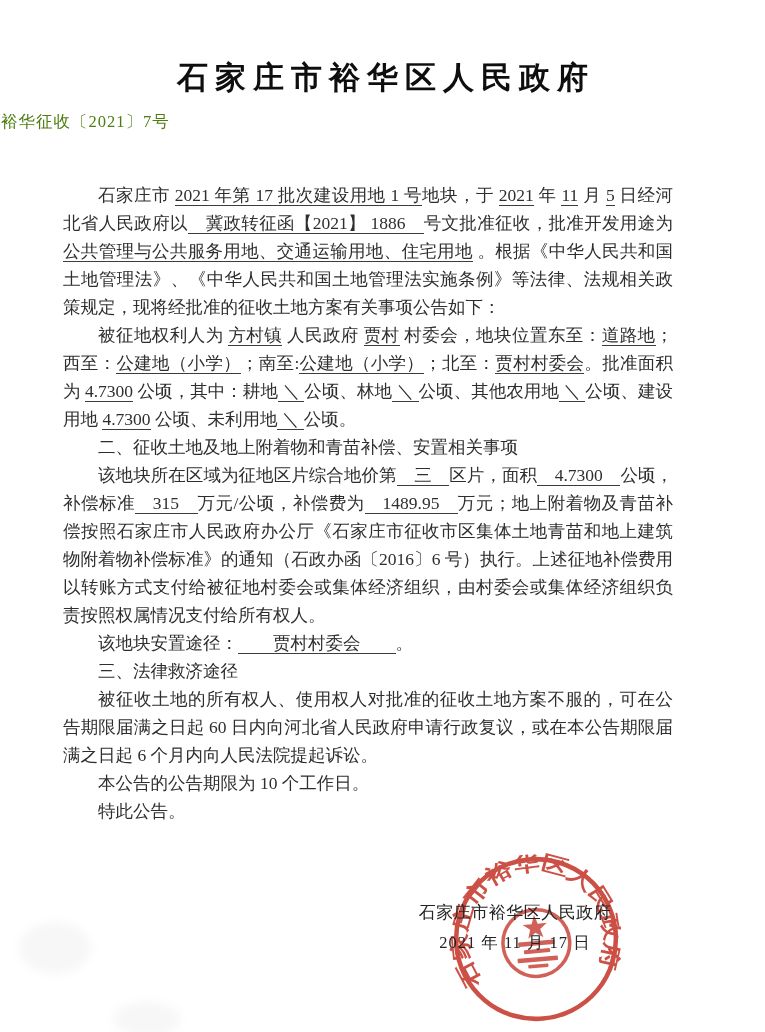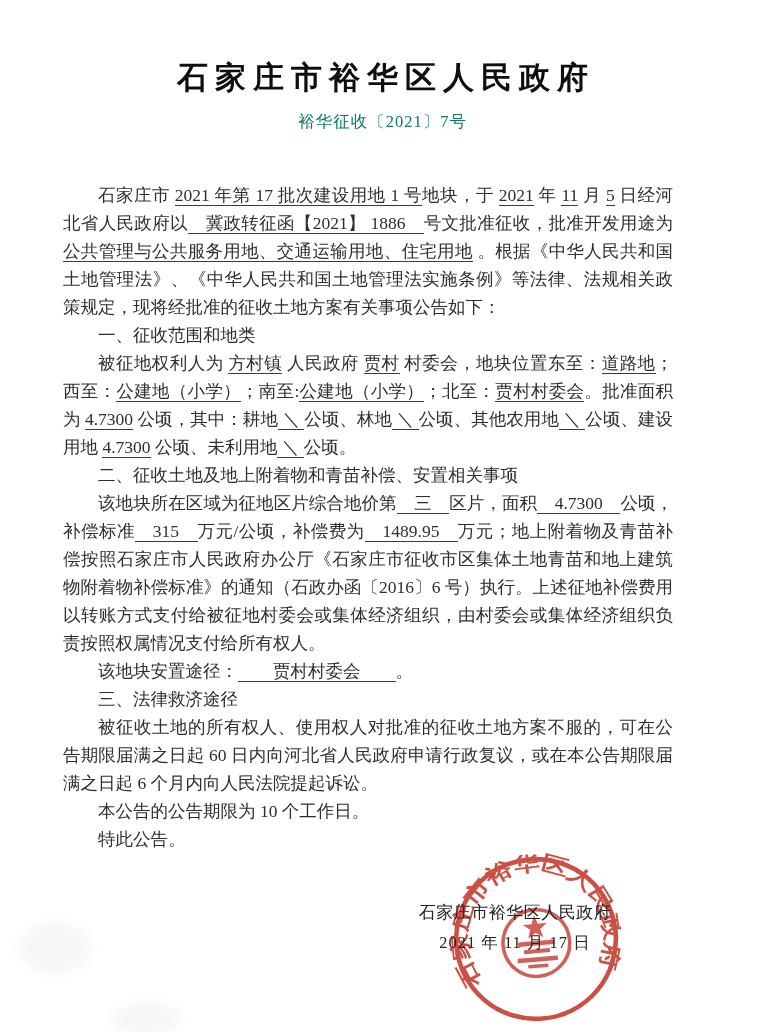--- a/index.html
+++ b/index.html
@@ -12,21 +12,21 @@
   .title-block { padding-top:56px; text-align:center; color:#0e0e0e; }
   .title-line1 {
     font-family:"DejaVu Sans", sans-serif; font-weight:bold;
     font-size:31px; letter-spacing:7px; line-height:42px; text-indent:7px;
   }
   .title-line2 {
     font-family:"DejaVu Sans", sans-serif; font-weight:bold;
     font-size:31px; letter-spacing:11px; line-height:42px; text-indent:11px; margin-top:1px;
   }
   .doc-number {
-    text-align:center; font-size:16.5px; margin-top:13px; color:#0f766e;
+    text-align:left; font-size:16.5px; margin-top:13px; color:#4d7c0f;
     letter-spacing:1px;
   }
   .doc-body {
     position:absolute; left:62px; top:181px; width:610px;
     font-size:17.5px; line-height:28px; text-align:justify;
   }
   .doc-body p {
     margin:0; text-indent:2em; white-space:pre-wrap;
     word-break:break-all;
   }
@@ -51,21 +51,20 @@
 <div class="page">
 
   <div class="title-block">
     <div class="title-line1">石家庄市裕华区人民政府</div>
   </div>
 
   <div class="doc-number">裕华征收〔2021〕7号</div>
 
   <div class="doc-body">
       <p><span>石家庄市 </span><span class="u">2021 年第 17 批次建设用地 1 号</span><span>地块，于 </span><span class="u">2021</span><span> 年 </span><span class="u">11</span><span> 月 </span><span class="u">5</span><span> 日经河北省人民政府以</span><span class="u">　冀政转征函【2021】 1886　</span><span>号文批准征收，批准开发用途为 </span><span class="u">公共管理与公共服务用地、交通运输用地、住宅用地</span><span> 。根据《中华人民共和国土地管理法》、《中华人民共和国土地管理法实施条例》等法律、法规相关政策规定，现将经批准的征收土地方案有关事项公告如下：</span></p>
-      <p><span>一、征收范围和地类</span></p>
       <p><span>被征地权利人为 </span><span class="u">方村镇</span><span> 人民政府 </span><span class="u">贾村</span><span> 村委会，地块位置东至：</span><span class="u">道路地</span><span>；西至：</span><span class="u">公建地（小学）</span><span>；南至:</span><span class="u">公建地（小学）</span><span>；北至：</span><span class="u">贾村村委会</span><span>。批准面积为 </span><span class="u">4.7300</span><span> 公顷，其中：耕地</span><span class="u"> ＼ </span><span>公顷、林地</span><span class="u"> ＼ </span><span>公顷、其他农用地</span><span class="u"> ＼ </span><span>公顷、建设用地 </span><span class="u">4.7300</span><span> 公顷、未利用地</span><span class="u"> ＼ </span><span>公顷。</span></p>
       <p><span>二、征收土地及地上附着物和青苗补偿、安置相关事项</span></p>
       <p><span>该地块所在区域为征地区片综合地价第</span><span class="u">　三　</span><span>区片，面积</span><span class="u">　4.7300　</span><span>公顷，补偿标准</span><span class="u">　315　</span><span>万元/公顷，补偿费为</span><span class="u">　1489.95　</span><span>万元；地上附着物及青苗补偿按照石家庄市人民政府办公厅《石家庄市征收市区集体土地青苗和地上建筑物附着物补偿标准》的通知（石政办函〔2016〕6 号）执行。上述征地补偿费用以转账方式支付给被征地村委会或集体经济组织，由村委会或集体经济组织负责按照权属情况支付给所有权人。</span></p>
       <p><span>该地块安置途径：</span><span class="u">　　贾村村委会　　</span><span>。</span></p>
       <p><span>三、法律救济途径</span></p>
       <p><span>被征收土地的所有权人、使用权人对批准的征收土地方案不服的，可在公告期限届满之日起 60 日内向河北省人民政府申请行政复议，或在本公告期限届满之日起 6 个月内向人民法院提起诉讼。</span></p>
       <p><span>本公告的公告期限为 10 个工作日。</span></p>
       <p><span>特此公告。</span></p>
     </div>
 

